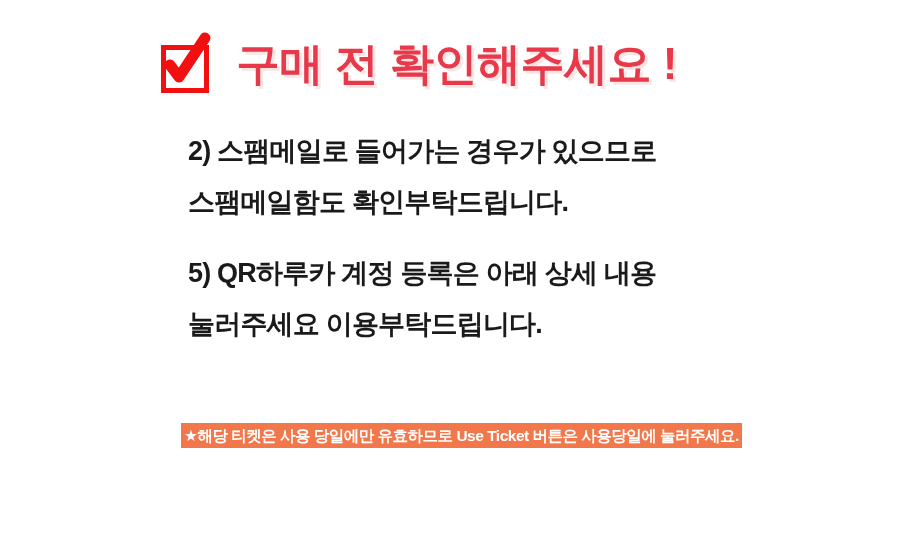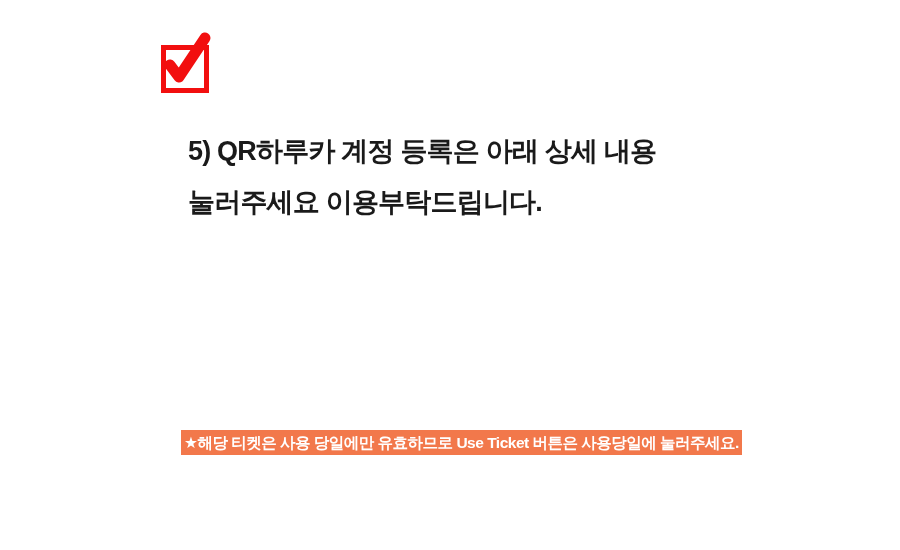--- a/index.html
+++ b/index.html
@@ -99,21 +99,20 @@
   .highlight-banner {
     position: absolute;
     left: 181px;
     top: 423px;
     height: 25px;
     display: flex;
     align-items: center;
     background: #f2784b;
     padding: 0 3px;
     box-sizing: border-box;
-    margin-top: 7px;
   }
   .highlight-banner .banner-text {
     font-size: 15.5px;
     font-weight: 700;
     color: #ffffff;
     letter-spacing: -0.5px;
     white-space: nowrap;
     line-height: 1;
   }
 </style>
@@ -122,25 +121,30 @@
 
 <div class="notice-card">
 
   <div class="title-row">
     <span class="check-icon">
       <span class="box"></span>
       <svg viewBox="0 0 52 62" xmlns="http://www.w3.org/2000/svg" aria-hidden="true">
         <path d="M12 32 L21 44 L47 5" fill="none" stroke="#f20f0f" stroke-width="11" stroke-linecap="round" stroke-linejoin="round"></path>
       </svg>
     </span>
+    <span class="title-text">구매 전 확인해주세요 !</span>
   </div>
 
   <div class="body-list">
 
 
+    <div class="item item-gap-2">
+      <div class="line">2) 스팸메일로 들어가는 경우가 있으므로</div>
+      <div class="line">스팸메일함도 확인부탁드립니다.</div>
+    </div>
 
     <div class="item">
       <div class="line">5) QR하루카 계정 등록은 아래 상세 내용</div>
       <div class="line">눌러주세요 이용부탁드립니다.</div>
     </div>
 
   </div>
 
   <div class="highlight-banner">
     <span class="banner-text">★해당 티켓은 사용 당일에만 유효하므로 Use Ticket 버튼은 사용당일에 눌러주세요.</span>

